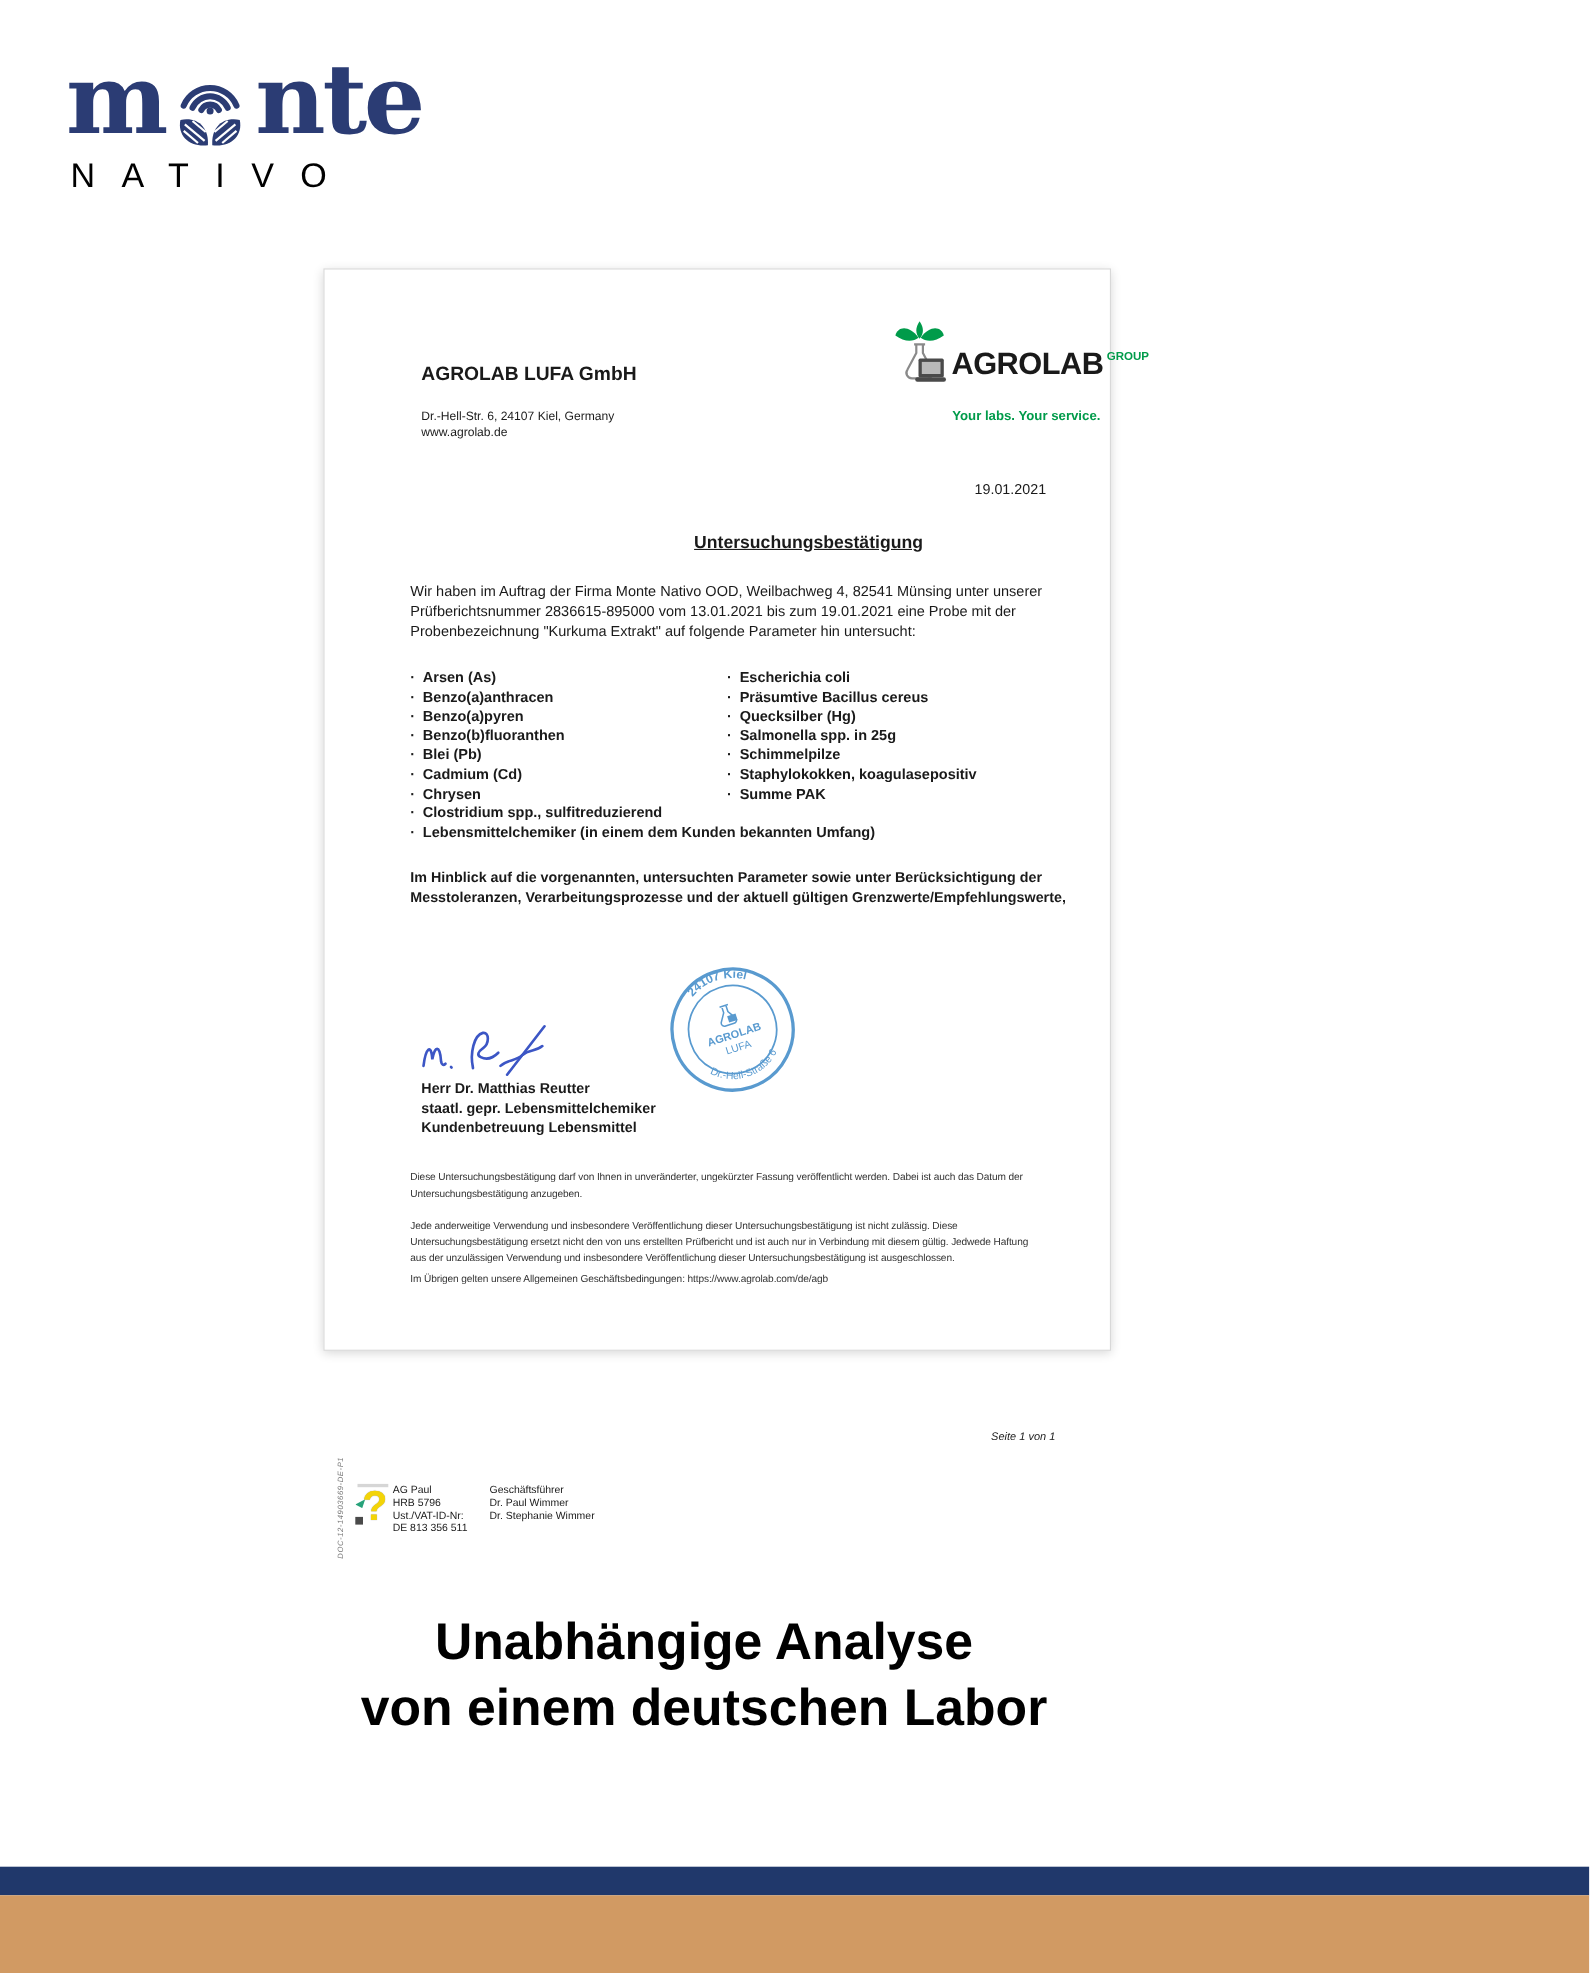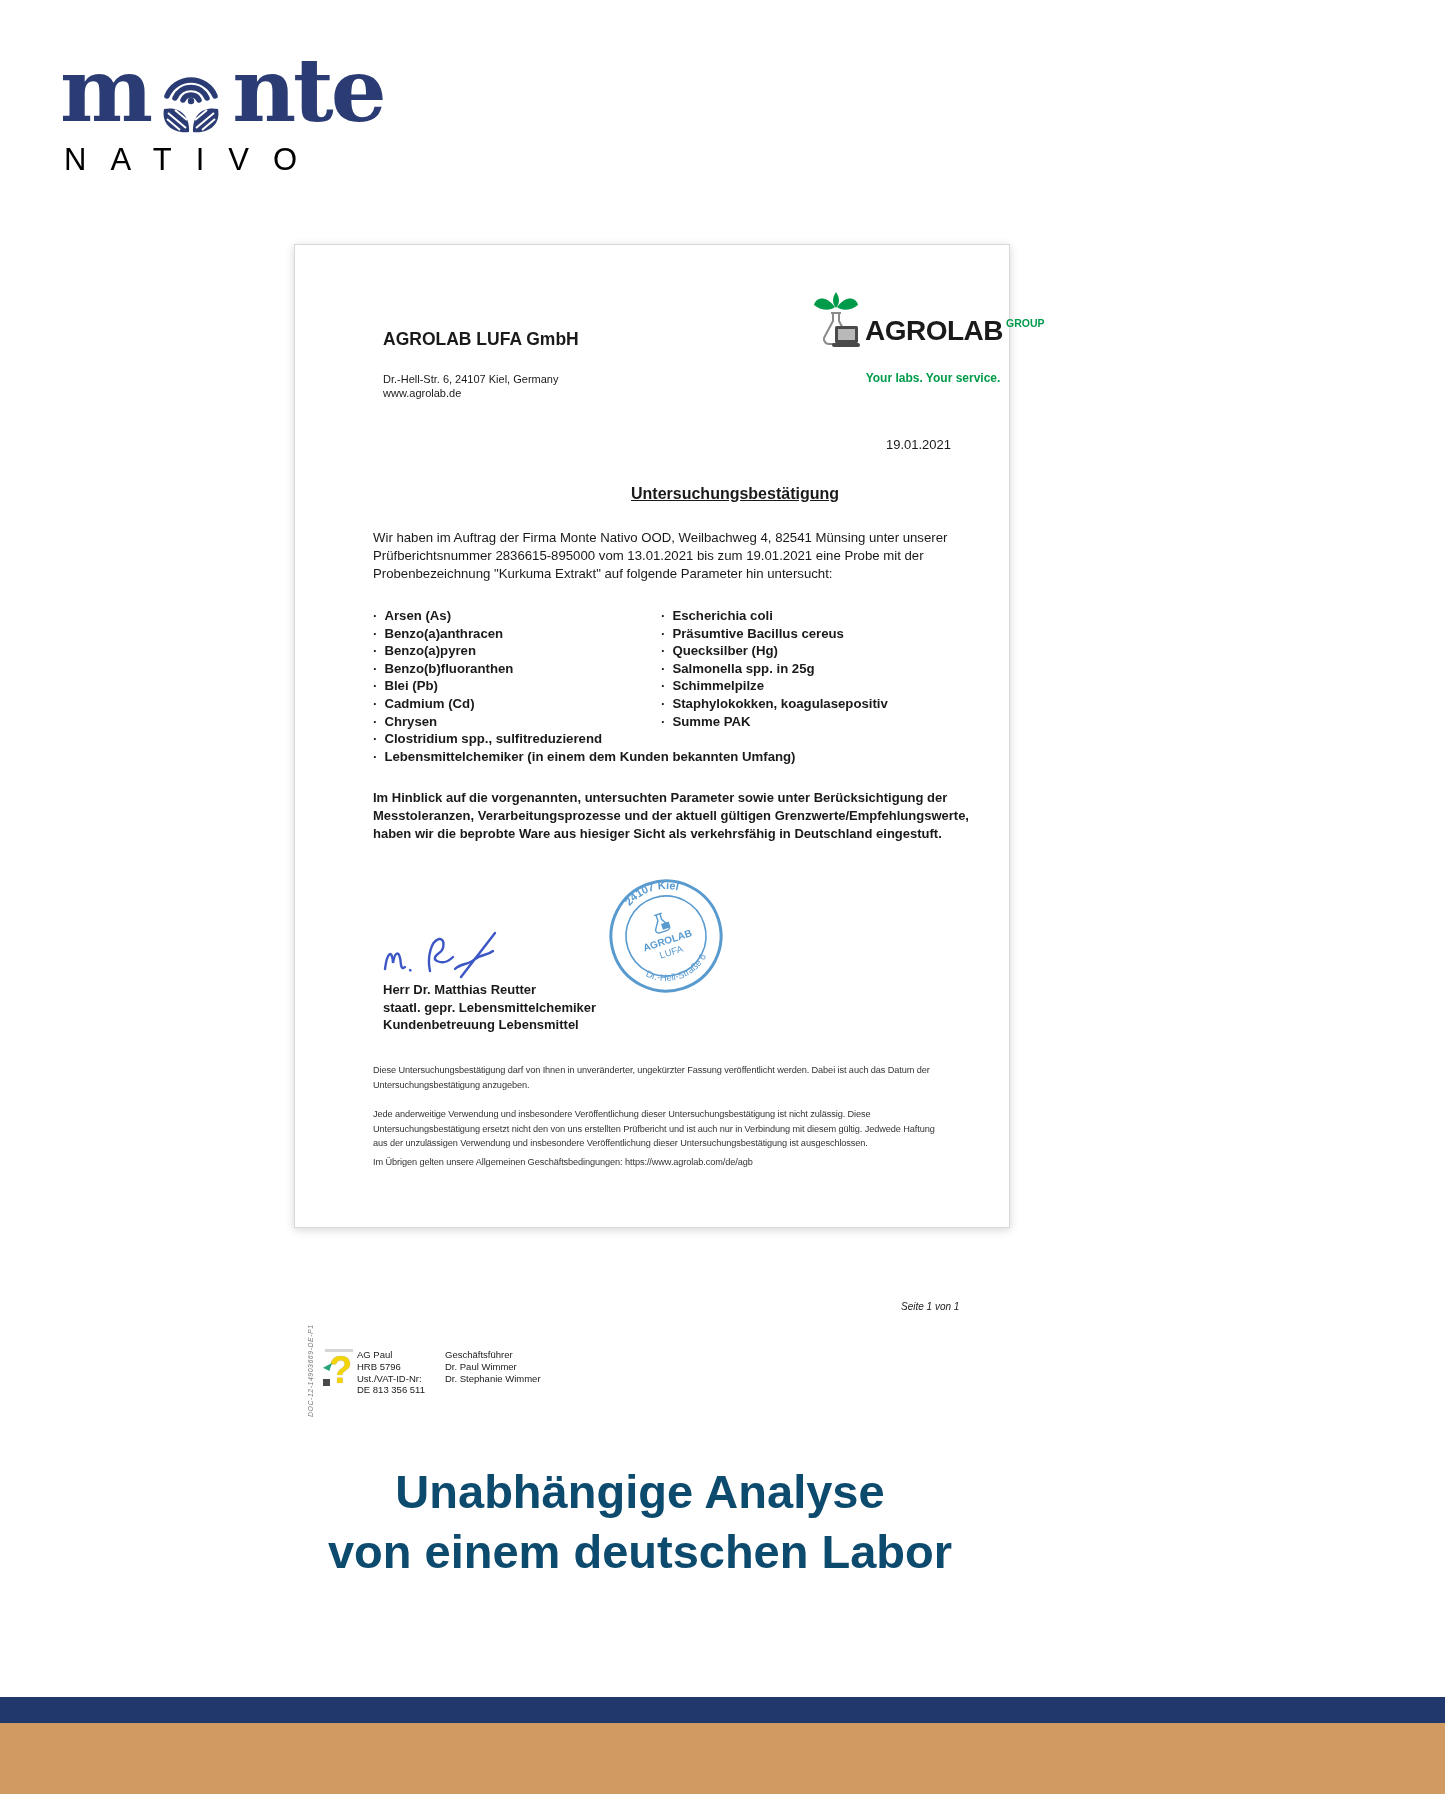--- a/index.html
+++ b/index.html
@@ -60,21 +60,21 @@
   .qlogo .microtext { position:absolute; left:0; top:2px; width:28px; height:3px; background:#c4c4c4; opacity:0.7; }
   .qlogo .qmark { position:absolute; left:4px; top:2px; font-size:38px; font-weight:bold; color:#f3d408; text-shadow:0 0 1px #9a9a9a; }
   .qlogo .leaf { position:absolute; left:-2px; top:16px; width:9px; height:8px; background:#27a27a; clip-path:polygon(0 60%, 100% 0, 70% 100%); }
   .qlogo .square { position:absolute; left:-2px; top:32px; width:7px; height:7px; background:#4a4a4a; }
 
   .registry   { position:absolute; left:62px;  top:1104px; font-size:9.5px; line-height:11.8px; color:#222; white-space:nowrap; }
   .management { position:absolute; left:150px; top:1104px; font-size:9.5px; line-height:11.8px; color:#222; white-space:nowrap; }
 
   
   .caption { position:absolute; left:10px; top:1462px; width:1260px; text-align:center;
-             font-weight:bold; font-size:47px; line-height:60px; color:#0c4a6e; letter-spacing:0; }
+             font-weight:bold; font-size:47px; line-height:60px; color:#000000; letter-spacing:0; }
   .bar-navy { position:absolute; left:0; top:1697px; width:1445px; height:26px; background:#20386b; }
   .bar-tan  { position:absolute; left:0; top:1723px; width:1445px; height:71px; background:#d19a63; }
 </style>
 </head>
 <body>
 
 <div class="page">
 
   <div class="brand">
     <div class="brand-row">
@@ -153,21 +153,20 @@
       <div class="param">Quecksilber (Hg)</div>
       <div class="param">Salmonella spp. in 25g</div>
       <div class="param">Schimmelpilze</div>
       <div class="param">Staphylokokken, koagulasepositiv</div>
       <div class="param">Summe PAK</div>
     </div>
 
     <div class="conclusion">
       <div>Im Hinblick auf die vorgenannten, untersuchten Parameter sowie unter Berücksichtigung der</div>
       <div>Messtoleranzen, Verarbeitungsprozesse und der aktuell gültigen Grenzwerte/Empfehlungswerte,</div>
-      <div>haben wir die beprobte Ware aus hiesiger Sicht als verkehrsfähig in Deutschland eingestuft.</div>
     </div>
 
     <svg class="signature" viewBox="0 0 132 64">
       <g fill="none" stroke="#3c56c5" stroke-width="2.4" stroke-linecap="round">
         <path d="M10 46 C12 30 17 25 18 40 C20 28 25 26 26 42 C26.5 45 28 46 30 44"></path>
         <path d="M35 47 l0.5 0.5"></path>
         <path d="M55 48 C52 34 56 18 64 16 C70 15 70 26 64 30 C60 33 58 36 62 38 C68 41 74 38 78 34"></path>
         <path d="M80 46 C86 40 94 42 100 36 C106 31 112 33 118 28"></path>
         <path d="M86 54 L120 10"></path>
       </g>

